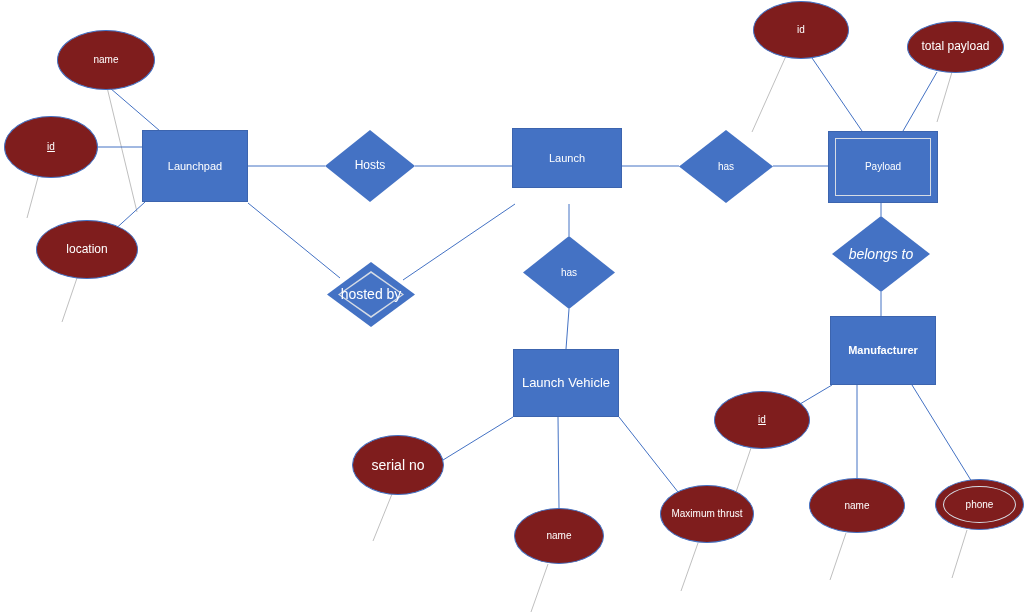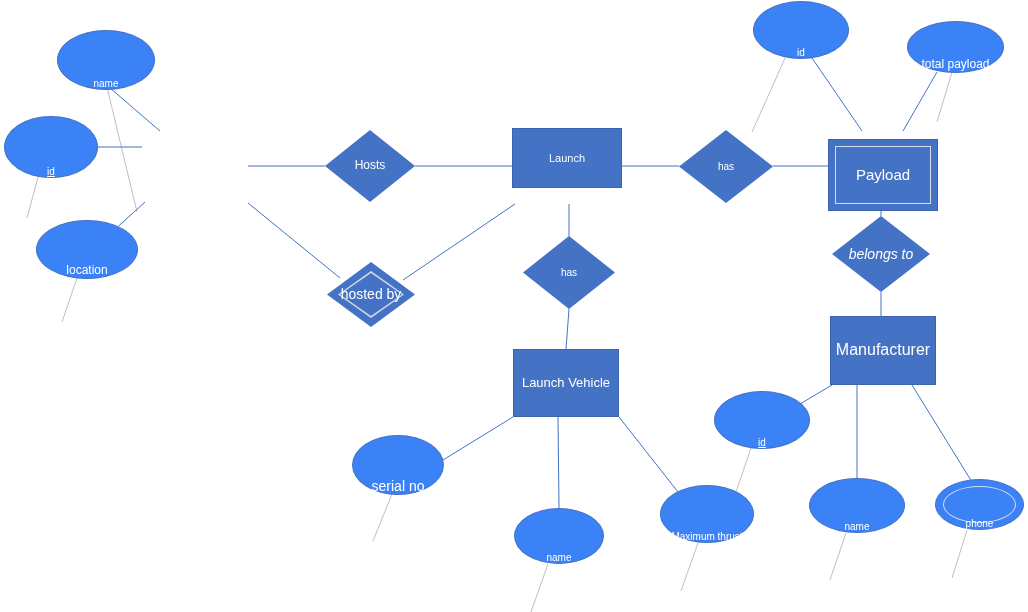--- a/index.html
+++ b/index.html
@@ -45,24 +45,23 @@
     padding: 6px;
     border: 1px solid #3C64AE;
   }
   .entity.weak > .inner-frame {
     position: absolute;
     left: 6px; top: 6px; right: 6px; bottom: 6px;
     border: 1px solid #D6DCE5;
     pointer-events: none;
   }
   .attribute {
-    background: #3b82f6;
+    background: #7f1d1d;
     border: 1px solid #4472C4;
     border-radius: 50%;
-    align-items: flex-end;
   }
   .attribute.multi > .inner-frame {
     position: absolute;
     left: 7px; top: 6px; right: 7px; bottom: 6px;
     border: 1px solid #D6DCE5;
     border-radius: 50%;
     pointer-events: none;
   }
   .attribute .key {
     text-decoration: underline;
@@ -135,31 +134,34 @@
       <line x1="443" y1="460" x2="513" y2="417" stroke="#4472C4" stroke-width="1"></line>
       <line x1="559" y1="508" x2="558" y2="417" stroke="#4472C4" stroke-width="1"></line>
       <line x1="619" y1="417" x2="678" y2="492" stroke="#4472C4" stroke-width="1"></line>
       <line x1="800" y1="404" x2="832" y2="385" stroke="#4472C4" stroke-width="1"></line>
       <line x1="857" y1="478" x2="857" y2="385" stroke="#4472C4" stroke-width="1"></line>
       <line x1="912" y1="385" x2="972" y2="482" stroke="#4472C4" stroke-width="1"></line>
     </g>
 </svg>
 
 <div id="nodes">
+    <div class="node entity" style="left: 142px; top: 130px; width: 106px; height: 72px; font-size: 11px;">
+      <span class="label">Launchpad</span>
+    </div>
     <div class="node entity" style="left: 512px; top: 128px; width: 110px; height: 60px; font-size: 11px;">
       <span class="label">Launch</span>
     </div>
-    <div class="node entity weak" style="left: 828px; top: 139px; width: 110px; height: 72px; font-size: 15px;">
+    <div class="node entity weak" style="left: 828px; top: 131px; width: 110px; height: 72px; font-size: 10px;">
       <div class="inner-frame"></div>
       <span class="label">Payload</span>
     </div>
     <div class="node entity" style="left: 513px; top: 349px; width: 106px; height: 68px; font-size: 13px;">
       <span class="label">Launch Vehicle</span>
     </div>
-    <div class="node entity" style="left: 830px; top: 316px; width: 106px; height: 69px; font-size: 16px;">
+    <div class="node entity" style="left: 830px; top: 316px; width: 106px; height: 69px; font-size: 11px; font-weight: bold;">
       <span class="label">Manufacturer</span>
     </div>
     <div class="node relationship" style="left: 325px; top: 130px; width: 90px; height: 72px; font-size: 12px;">
       <div class="dia"></div>
       <span class="label">Hosts</span>
     </div>
     <div class="node relationship identifying" style="left: 327px; top: 262px; width: 88px; height: 65px; font-size: 14px;">
       <div class="dia"></div>
       <div class="dia2"></div>
       <div class="dia3"></div>

